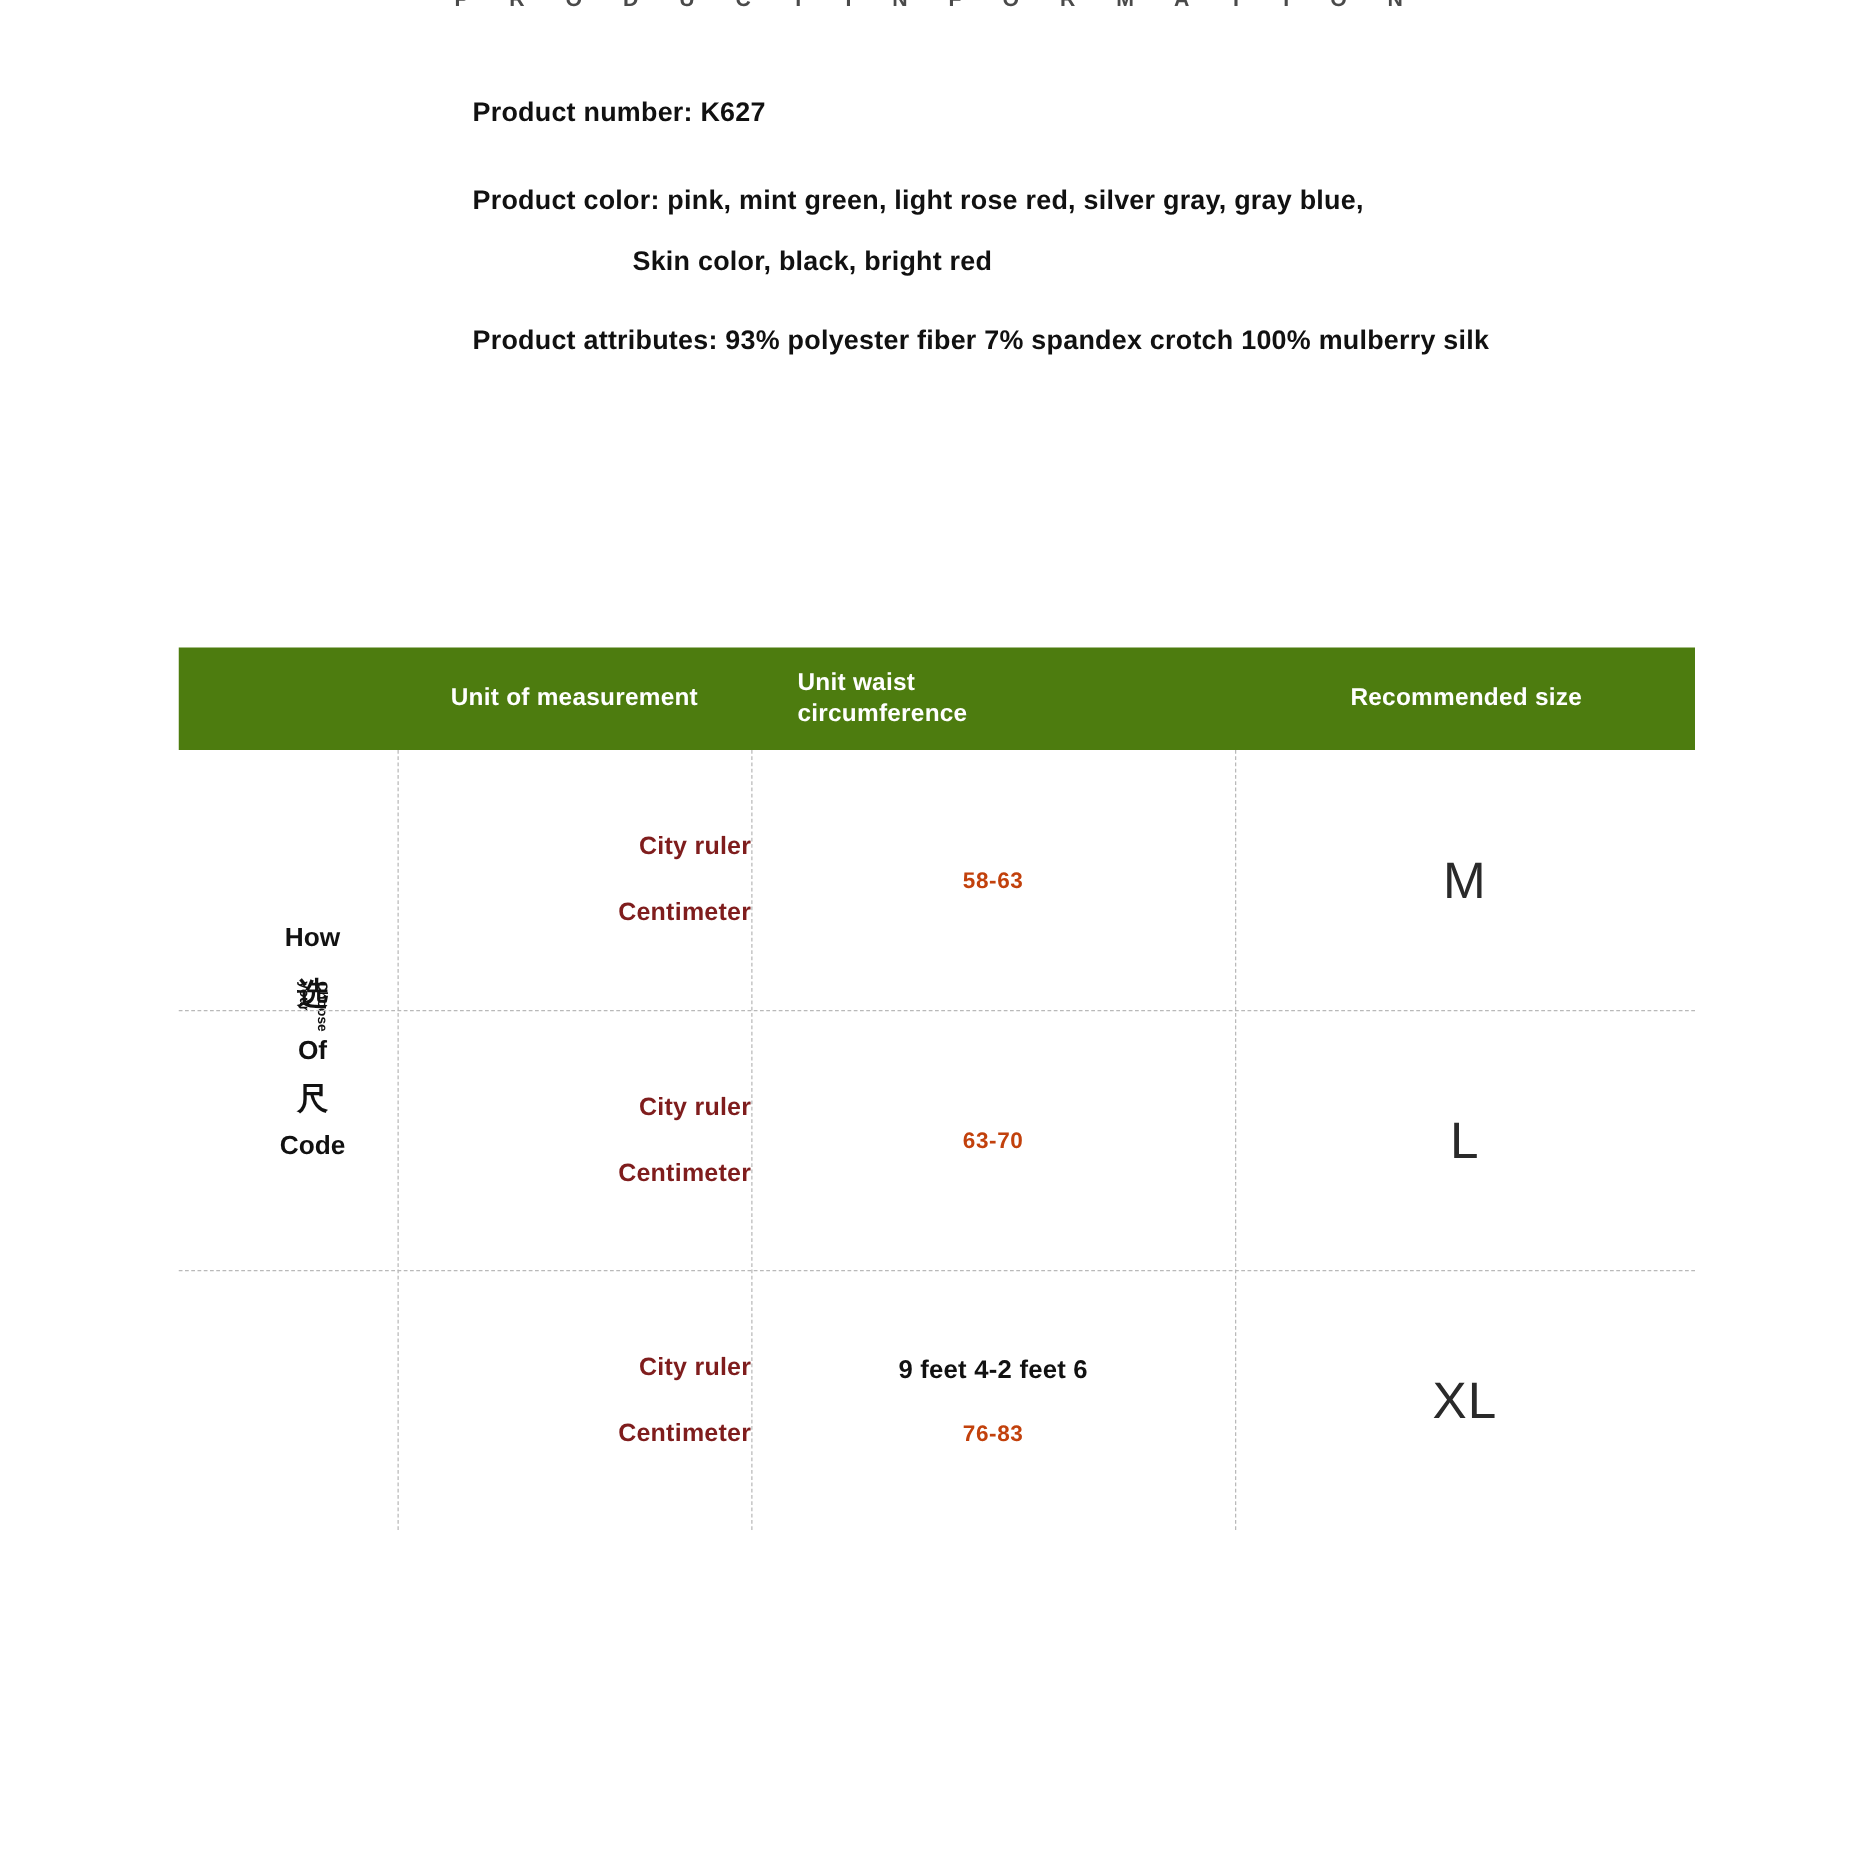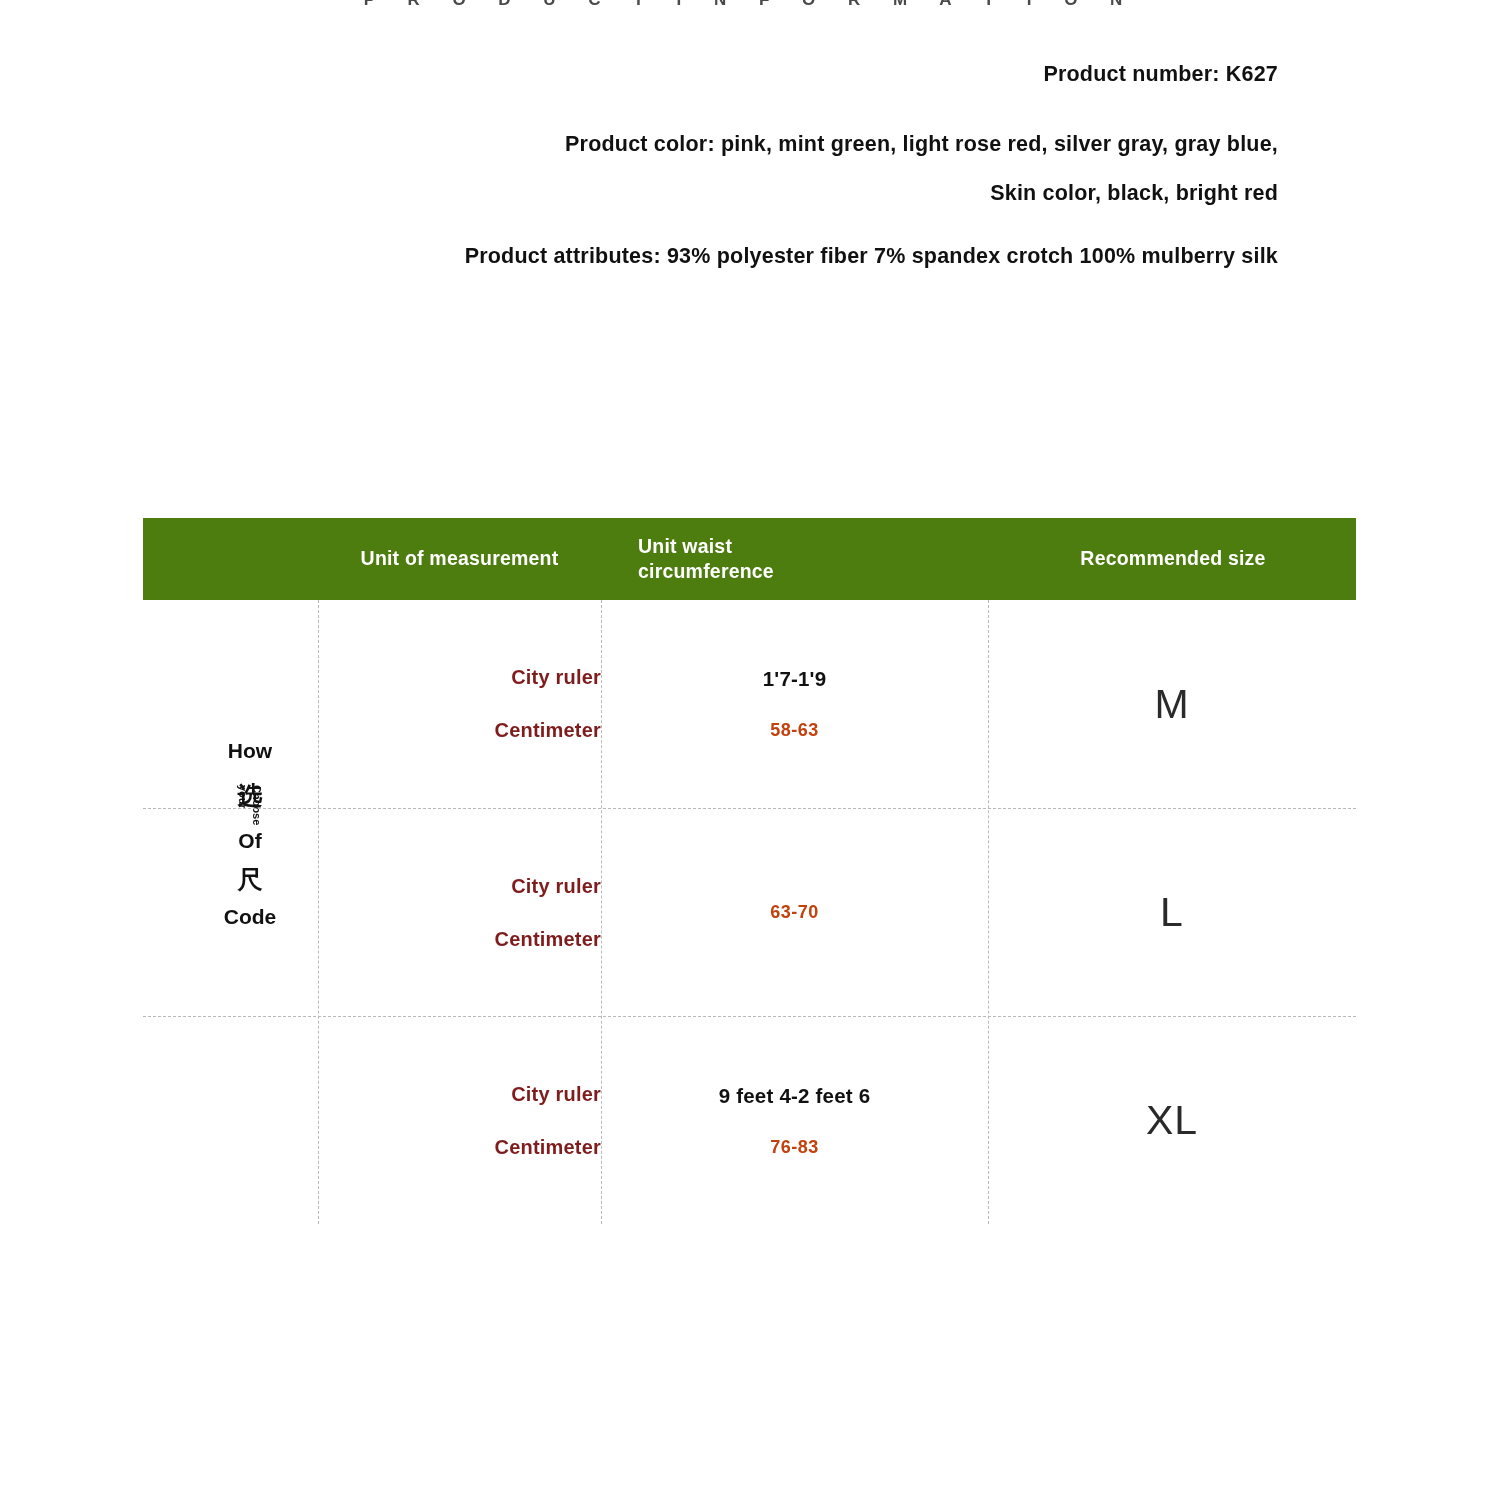--- a/index.html
+++ b/index.html
@@ -26,23 +26,22 @@
     font-size: 17px;
     font-weight: 700;
     letter-spacing: 14px;
     color: #4a4a4a;
   }
 
   
   .info-block {
     position: absolute;
     left: 378px;
-    top: 62px;
+    top: 78px;
     width: 900px;
-    text-align: right;
   }
   .info-line {
     font-size: 21.5px;
     font-weight: 700;
     color: #111111;
     letter-spacing: 0.2px;
     white-space: nowrap;
   }
   .info-line.l1 { margin-bottom: 45px; }
   .info-line.l2 { margin-bottom: 24px; }
@@ -233,21 +232,20 @@
     <div class="vline v2"></div>
     <div class="vline v3"></div>
 
     <div class="row row-1">
       <div class="cell-label"></div>
       <div class="cell-unit">
         <div class="unit-row first">City ruler</div>
         <div class="unit-row">Centimeter</div>
       </div>
       <div class="cell-waist">
-        <div class="waist-imperial">1'7-1'9</div>
         <div class="waist-metric">58-63</div>
       </div>
       <div class="cell-size">
         <span class="size-letter">M</span>
       </div>
     </div>
 
     <div class="row row-2">
       <div class="cell-label"></div>
       <div class="cell-unit">

